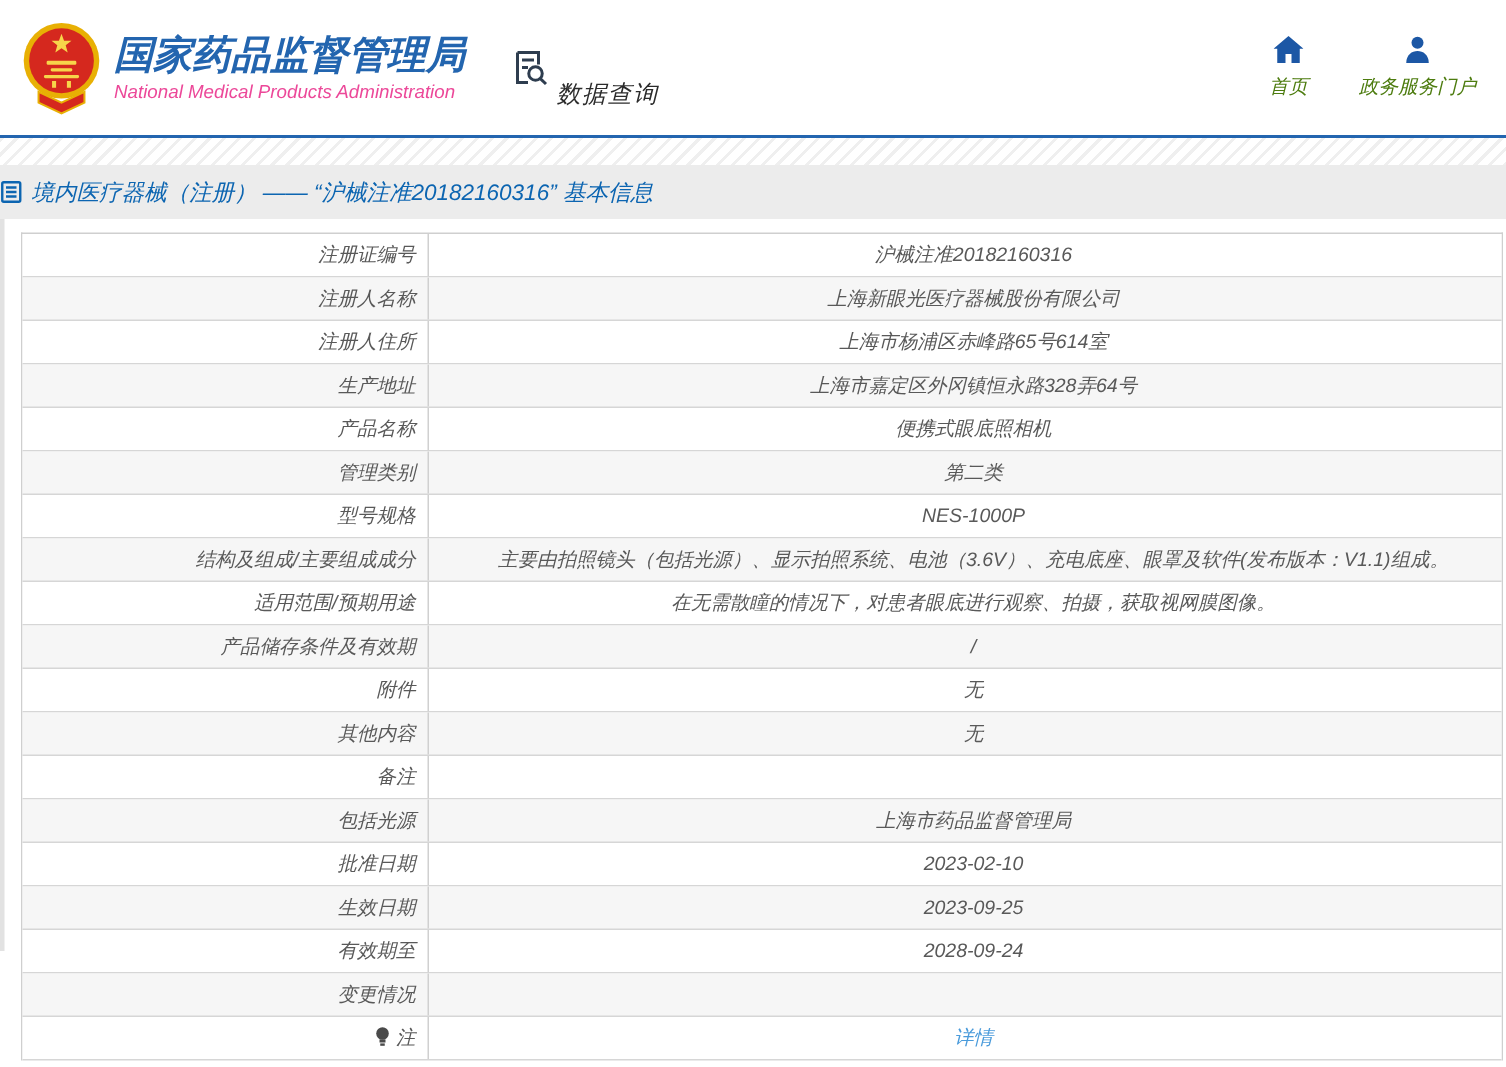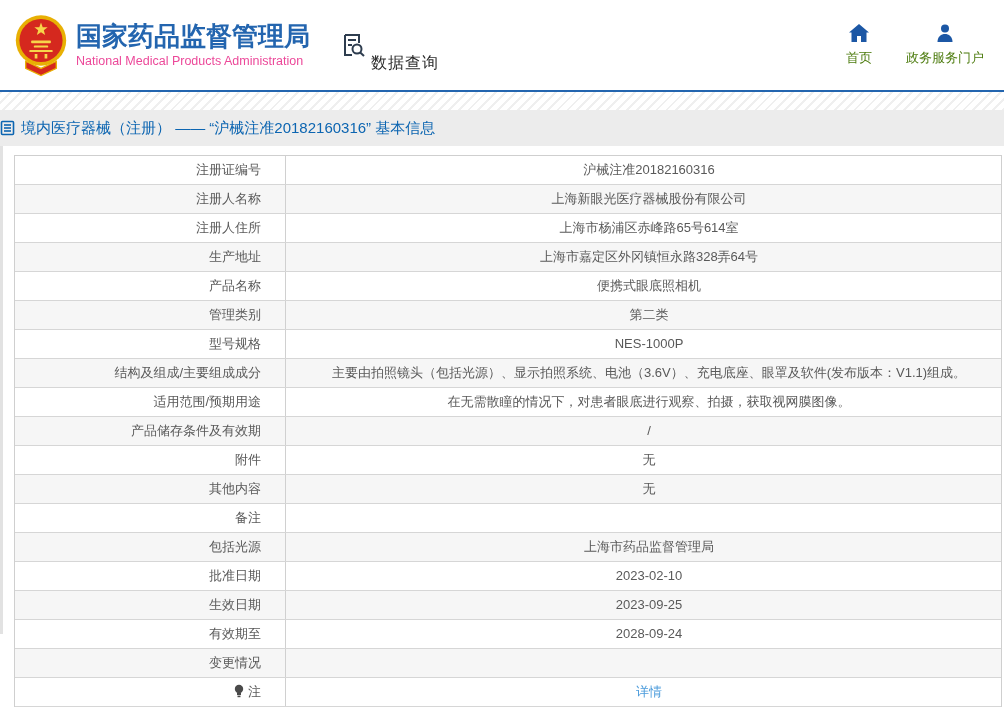--- a/index.html
+++ b/index.html
@@ -2,21 +2,21 @@
 <html><head>
 <meta charset="utf-8">
 <style>
   * { margin: 0; padding: 0; box-sizing: border-box; }
   html, body {
     width: 1004px; height: 711px;
     background: #ffffff;
     font-family: "Liberation Sans", "DejaVu Sans", sans-serif;
     overflow: hidden;
   }
-  .page { position: relative; width: 1004px; height: 634px; background:#fff; }
+  .page { position: relative; width: 1004px; height: 634px; background:#fff;font-style:italic; }
 
   
   .header {
     height: 90px; display: flex; align-items: center;
     padding: 0 14px; background: #fff;
   }
   .logo-block { display: flex; align-items: center; cursor: pointer; }
   .emblem { width: 54px; height: 64px; margin-right: 8px; flex: 0 0 auto; }
   .logo-text .cn {
     font-size: 26px; font-weight: bold; color: #2365af; letter-spacing: 0px;
@@ -62,21 +62,21 @@
   }
   .info-table {
     border: 1px solid #cfcfcf; border-bottom: none;
     width: 100%; background: #fff;
   }
   .t-row { display: flex; height: 29px; border-bottom: 1px solid #d6d6d6; background: #fff; }
   .t-row.alt { background: #f6f6f6; }
   .cell-label {
     width: 271px; flex: 0 0 auto;
     border-right: 1px solid #d0d0d0;
-    text-align: right; padding-right: 24px;
+    text-align: right; padding-right: 8px;
     font-size: 13px; color: #595959; line-height: 28px;
     white-space: nowrap; overflow: hidden;
   }
   .cell-value {
     flex: 1; padding-left: 11px;
     font-size: 13px; color: #595959; line-height: 28px;
     white-space: nowrap; overflow: hidden; text-align: center;
   }
   .label-icon { display: none; vertical-align: -2px; margin-right: 3px; }
   .detail-link { color: #4a9bdb; text-decoration: none; cursor: pointer; }

